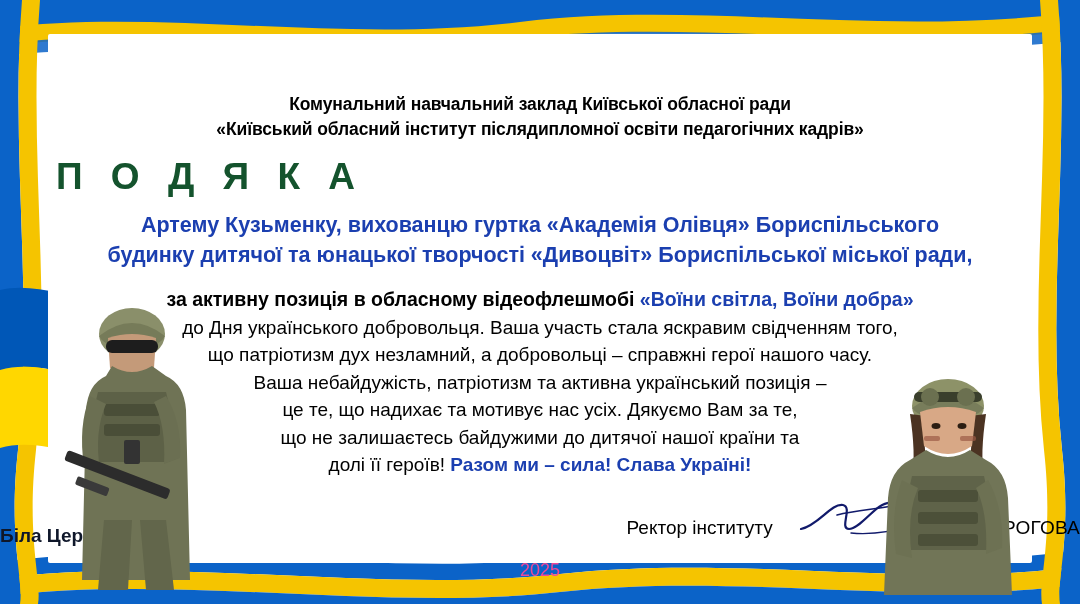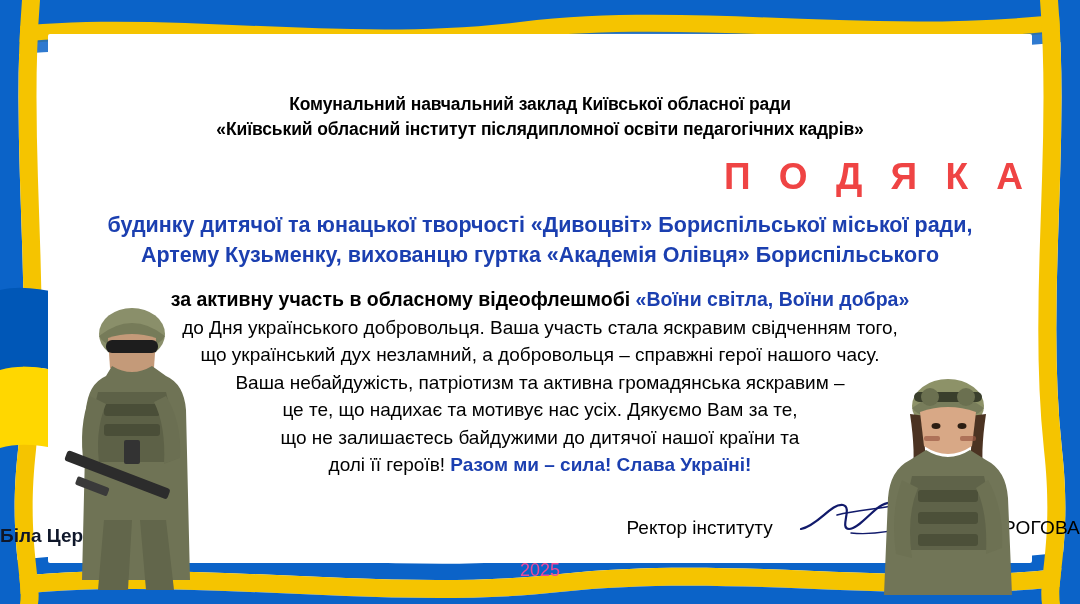--- a/index.html
+++ b/index.html
@@ -63,24 +63,24 @@
     letter-spacing: -0.1px;
   }
   .org-block {
     position: absolute;
     left: 0; right: 0;
     top: 58px;
   }
 
   .title {
     position: absolute;
-    left: 0; right: 0;
+    left: 8px; right: 0;
     top: 122px;
-    text-align: right;
-    color: #ef4444;
+    text-align: left;
+    color: #14532d;
     font-weight: bold;
     font-size: 37px;
     letter-spacing: 9px;
     font-family: "Liberation Sans", sans-serif;
   }
 
   .recipient {
     position: absolute;
     left: 40px; right: 40px;
     top: 176px;
@@ -199,31 +199,31 @@
   <div class="card">
 
     <div class="org-block">
       <div class="org-line">Комунальний навчальний заклад Київської обласної ради</div>
       <div class="org-line">«Київський обласний інститут післядипломної освіти педагогічних кадрів»</div>
     </div>
 
     <div class="title">П О Д Я К А</div>
 
     <div class="recipient">
+      <div>Артему Кузьменку, вихованцю гуртка «Академія Олівця» Бориспільського</div>
       <div>будинку дитячої та юнацької творчості «Дивоцвіт» Бориспільської міської ради,</div>
-      <div>Артему Кузьменку, вихованцю гуртка «Академія Олівця» Бориспільського</div>
     </div>
 
     <div class="body-text">
       <p class="lead-line">
-        <span>за активну участь в обласному відеофлешмобі </span><span class="accent-blue">«Воїни світла, Воїни добра»</span>
+        <span>за активну позиція в обласному відеофлешмобі </span><span class="accent-blue">«Воїни світла, Воїни добра»</span>
       </p>
       <p>до Дня українського добровольця. Ваша участь стала яскравим свідченням того,</p>
-      <p>що український дух незламний, а добровольця – справжні герої нашого часу.</p>
-      <p>Ваша небайдужість, патріотизм та активна громадянська яскравим –</p>
+      <p>що патріотизм дух незламний, а добровольці – справжні герої нашого часу.</p>
+      <p>Ваша небайдужість, патріотизм та активна український позиція –</p>
       <p>це те, що надихає та мотивує нас усіх. Дякуємо Вам за те,</p>
       <p>що не залишаєтесь байдужими до дитячої нашої країни та</p>
       <p>
         <span>долі її героїв! </span><span class="accent-blue">Разом ми – сила! Слава Україні!</span>
       </p>
     </div>
 
   </div>
 
   <div class="sign-row">

